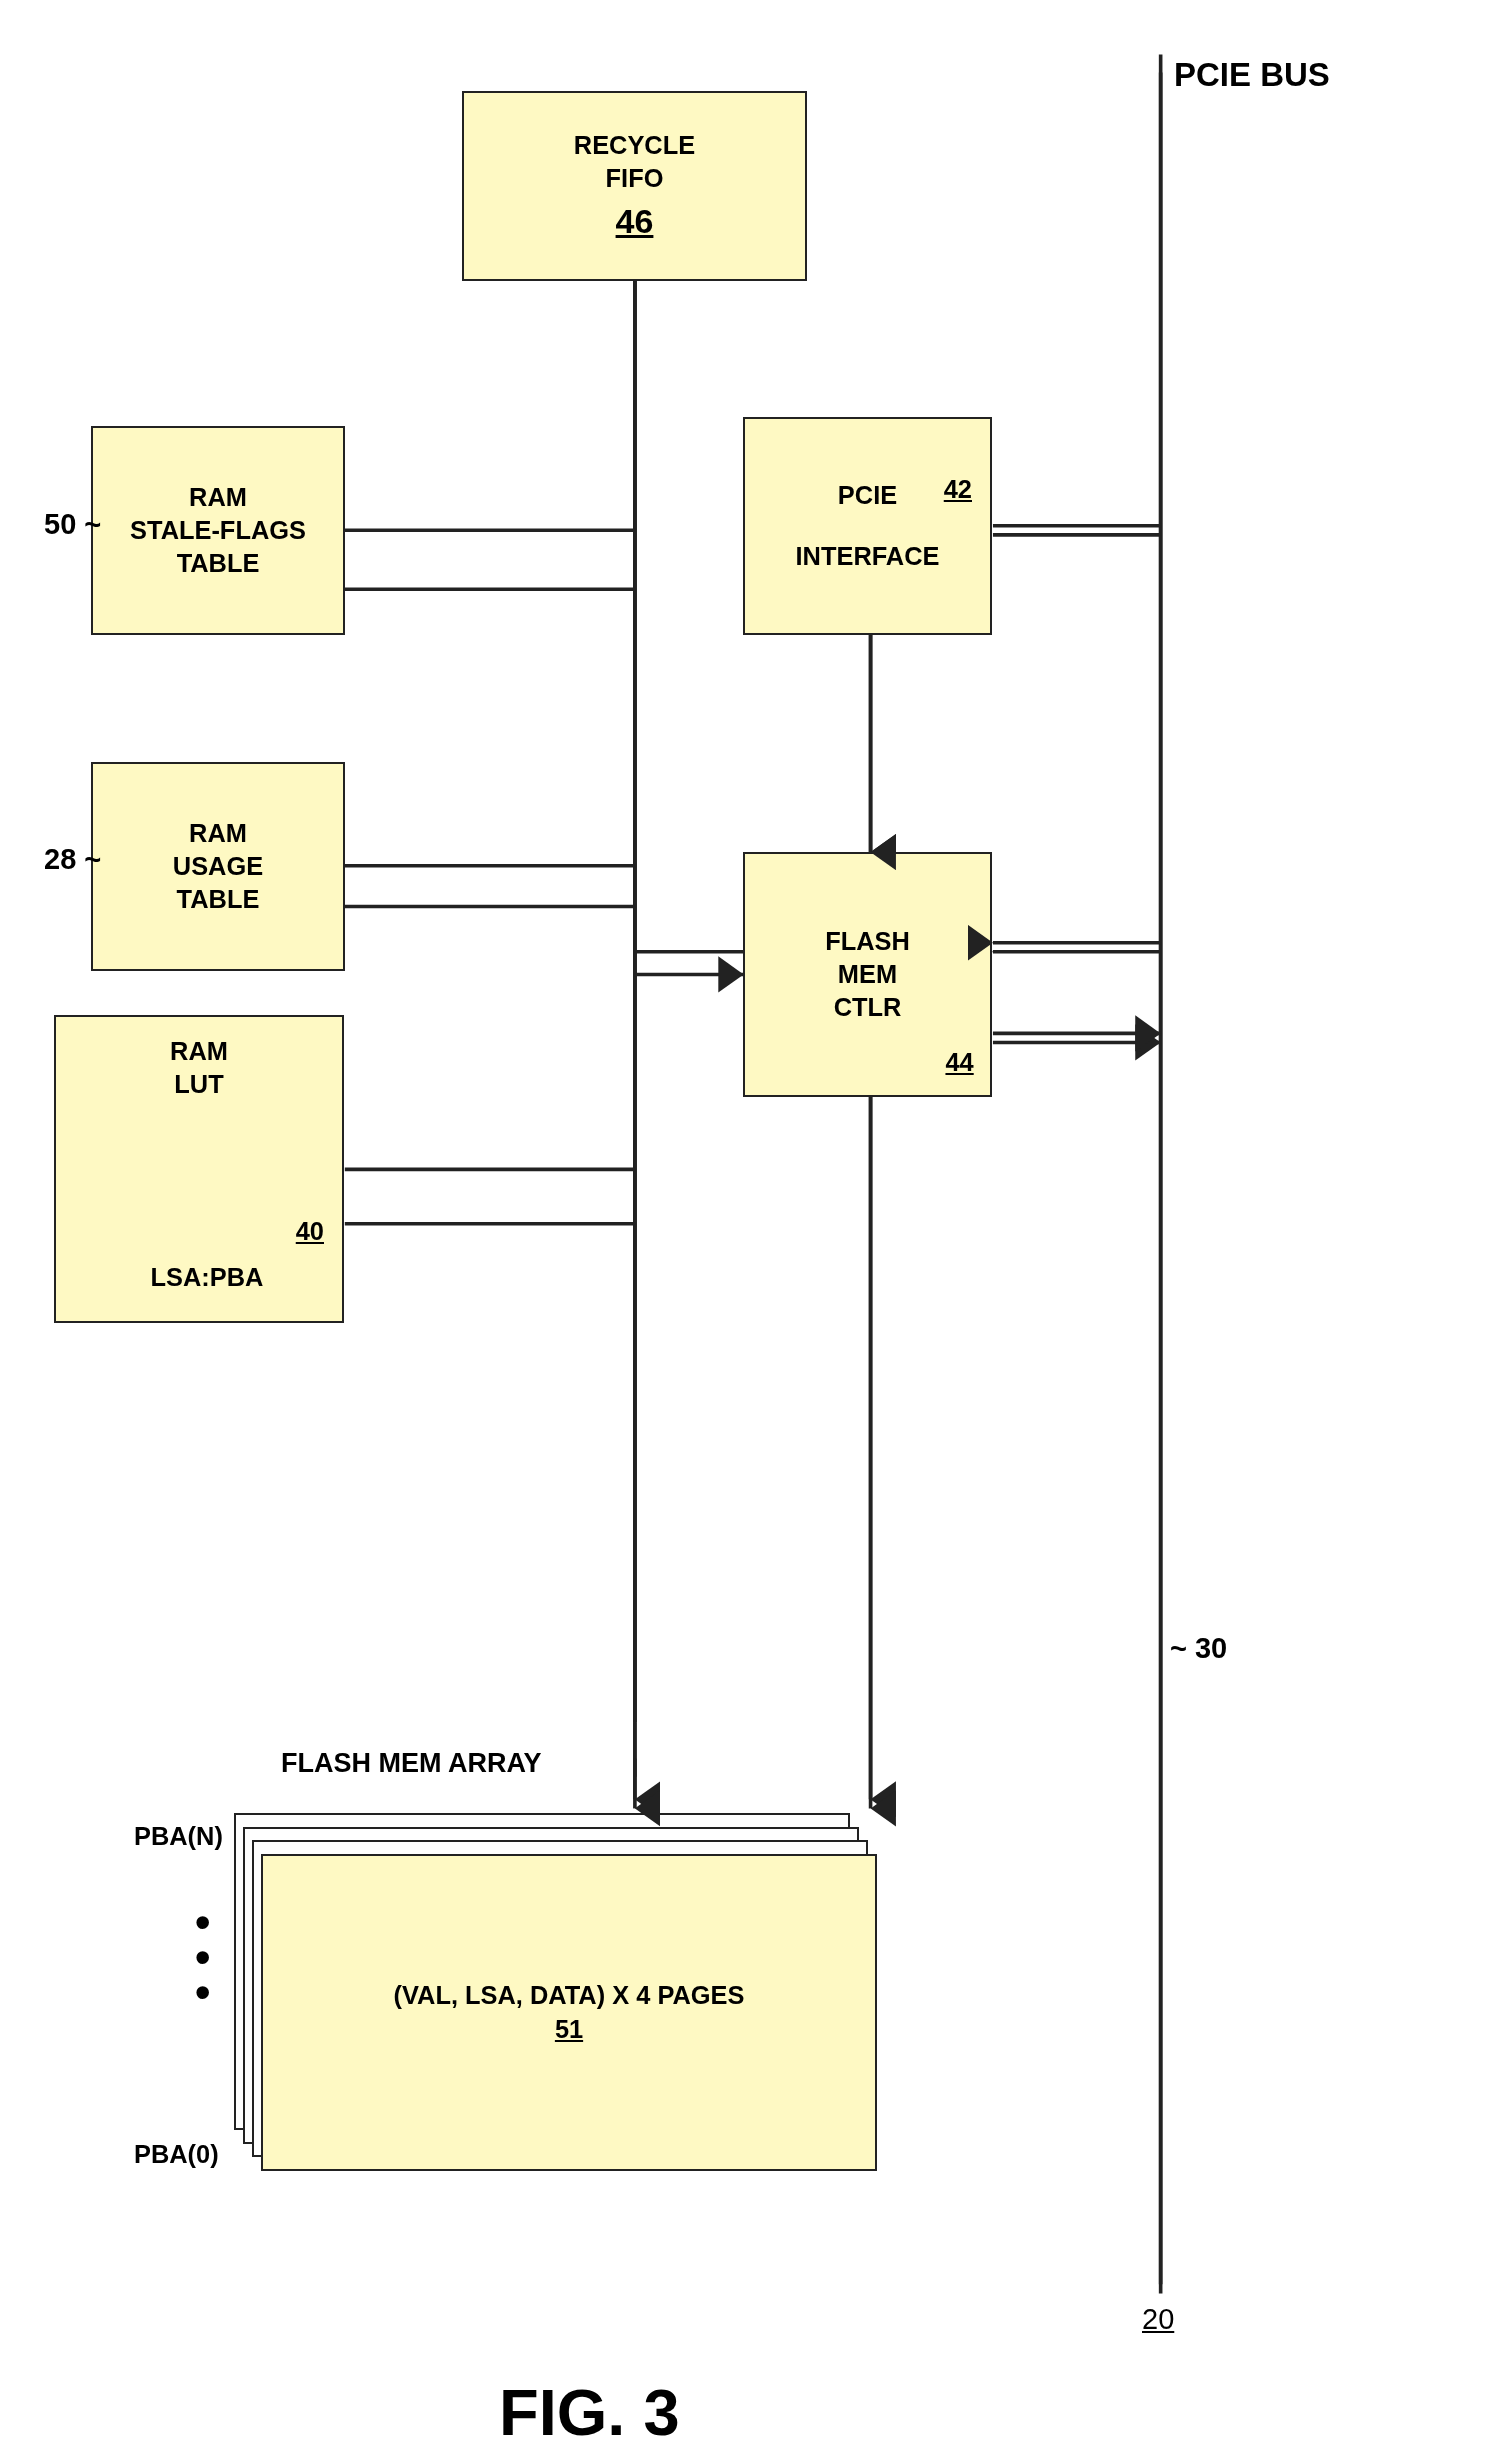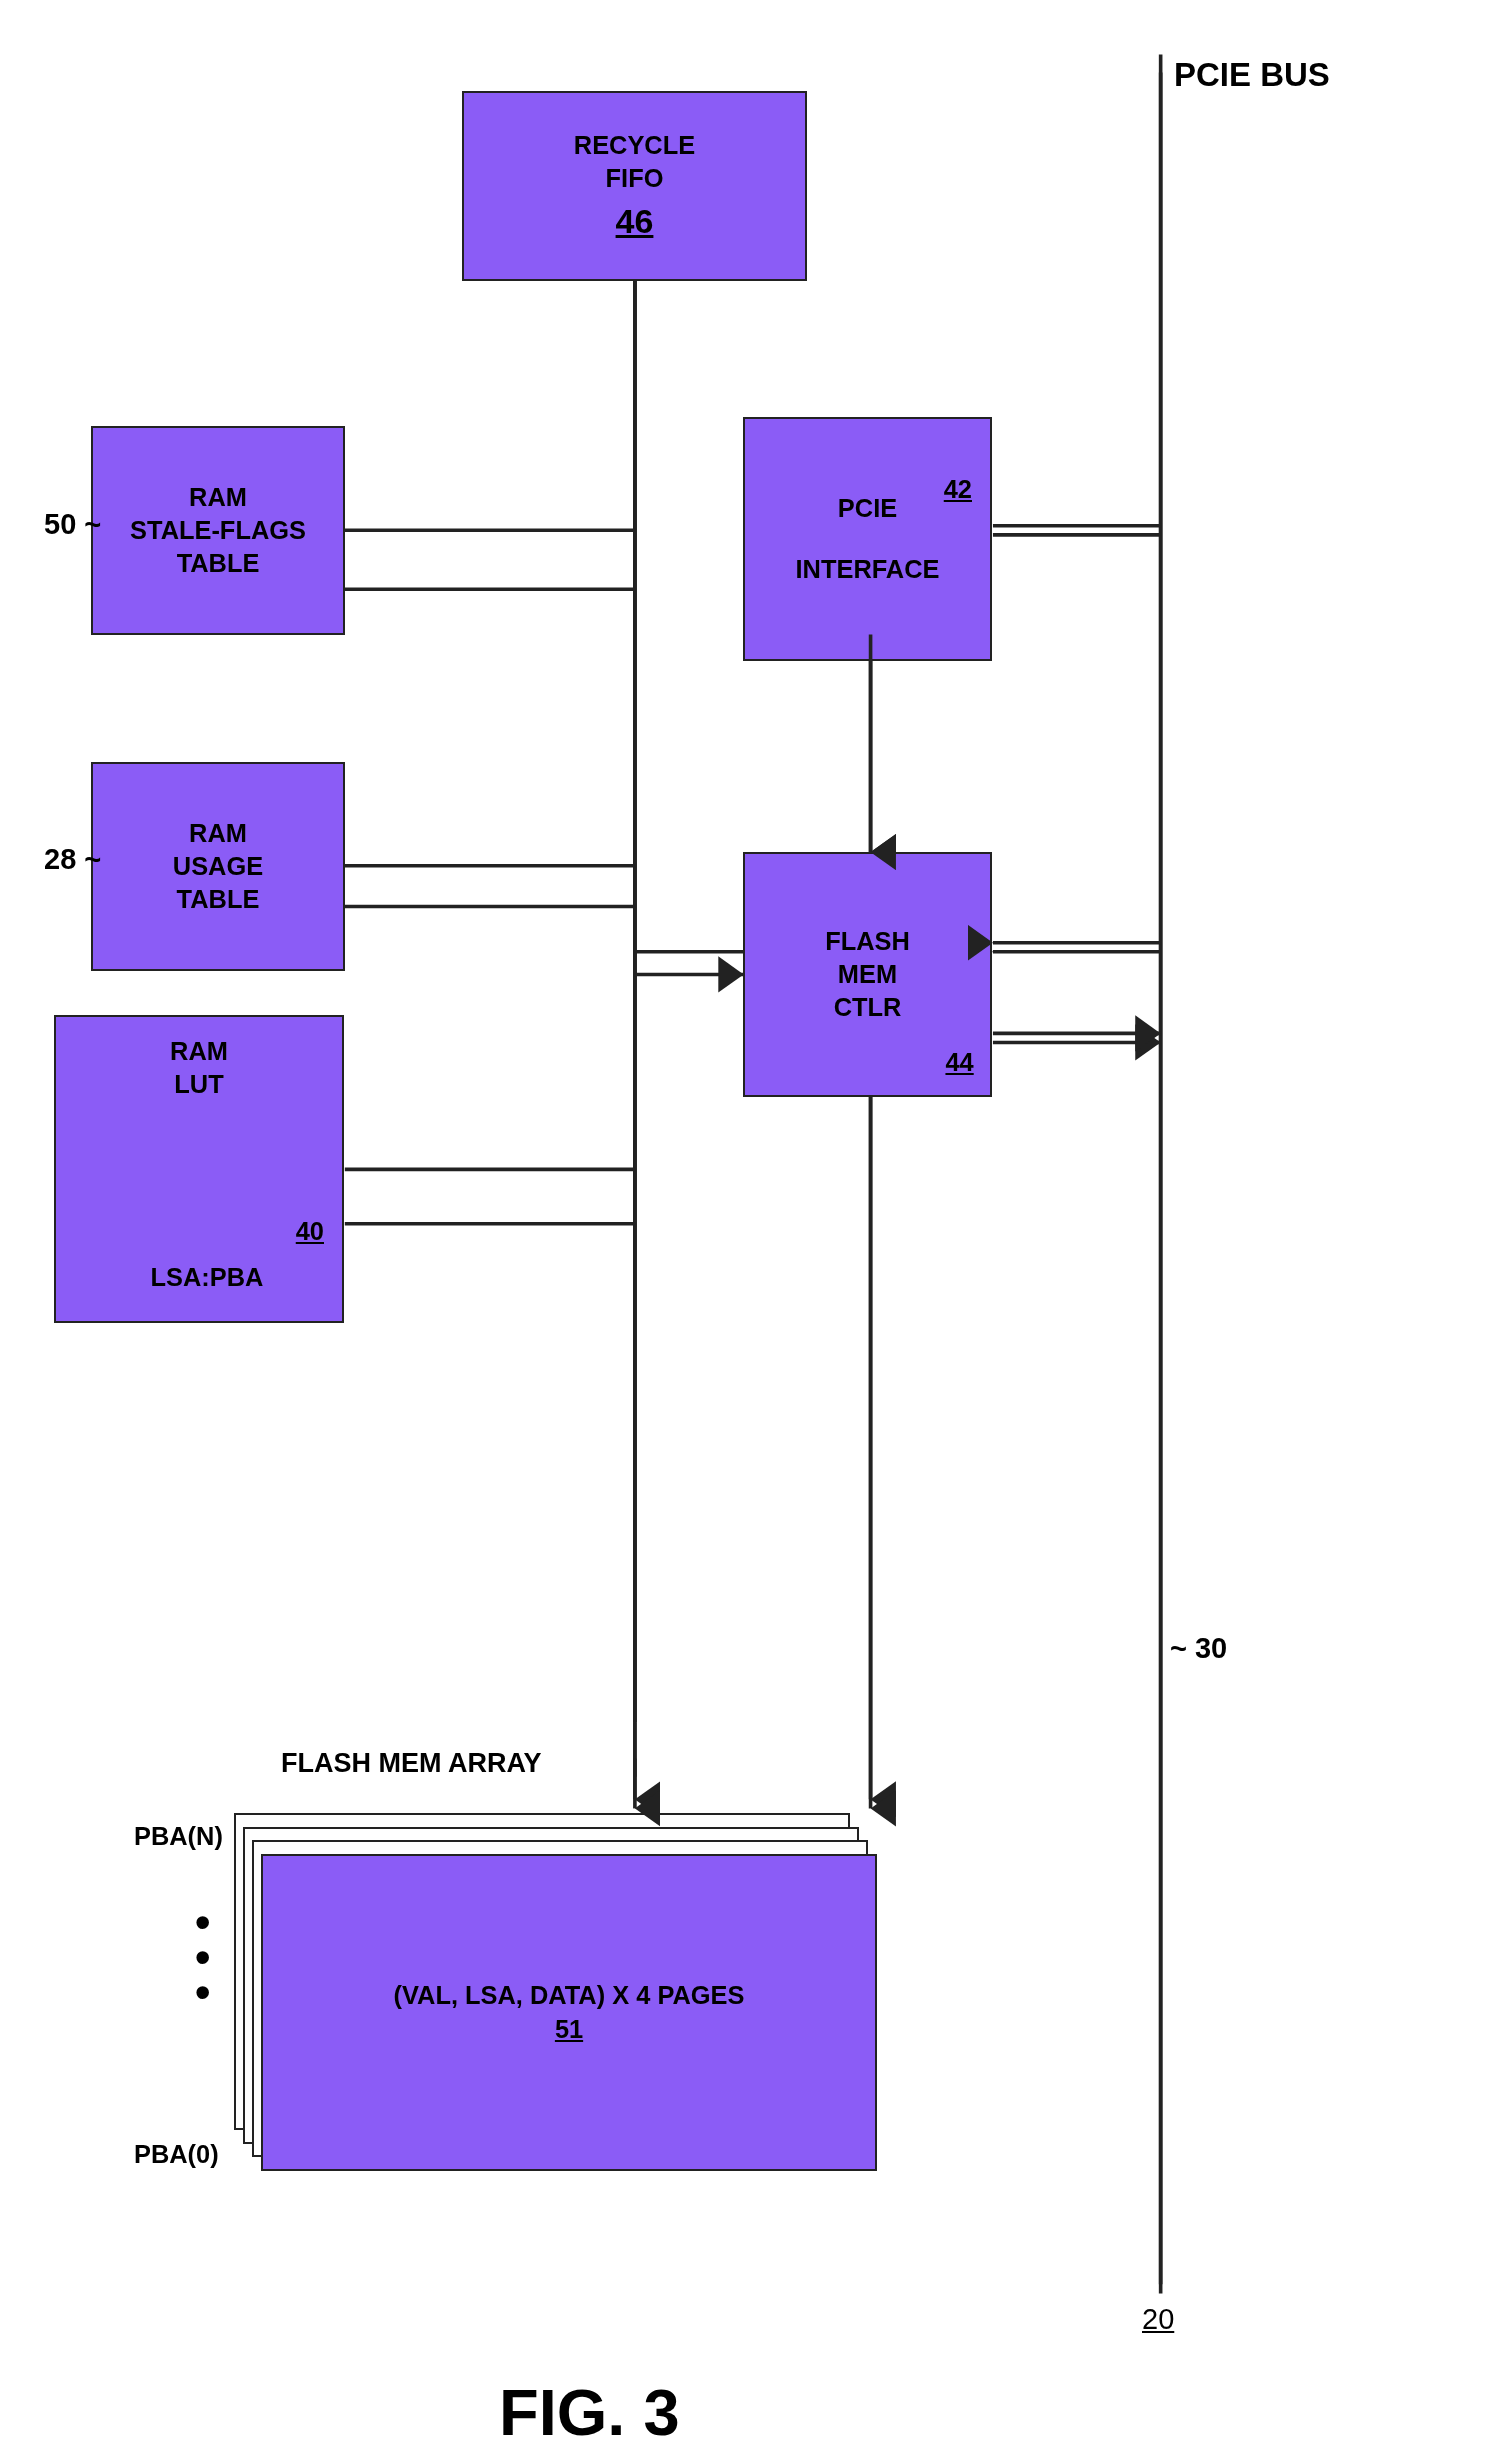--- a/index.html
+++ b/index.html
@@ -15,21 +15,21 @@
     .diagram-container {
       position: absolute;
       top: 0; left: 0;
       width: 1510px;
       height: 2462px;
     }
 
     .box {
       position: absolute;
       border: 2.7px solid #222;
-      background: #8b5cf6;
+      background: #fef9c3;
       display: flex;
       flex-direction: column;
       align-items: center;
       justify-content: center;
       text-align: center;
       font-size: 25.4px;
       font-weight: bold;
       line-height: 1.3;
       padding: 9px;
     }
@@ -114,21 +114,21 @@
   </svg>
 
   <div class="label-text" style="left:1174px; top:54px; font-size:33px; font-weight:bold; line-height:1.3;">PCIE
 BUS</div>
 
   <div class="box" style="left:462px; top:91px; width:345px; height:190px;">
     <span>RECYCLE<br>FIFO</span>
     <span class="underline-num" style="font-size:34px; margin-top:4px;">46</span>
   </div>
 
-  <div class="box" style="left:743px; top:417px; width:249px; height:244px;text-align:center;">
+  <div class="box" style="left:743px; top:417px; width:249px; height:218px;text-align:center;">
     <span>PCIE</span>
     <span class="underline-num" style="font-size:25.4px; position:absolute; top:54px; right:18px;">42</span>
     <span style="margin-top:27px;">INTERFACE</span>
   </div>
 
   <div class="box" style="left:91px; top:426px; width:254px; height:209px;">
     <span>RAM<br>STALE-FLAGS<br>TABLE</span>
   </div>
 
   <div style="position:absolute; left:44px; top:508px; font-size:29px; font-weight:bold;">50 ~</div>

